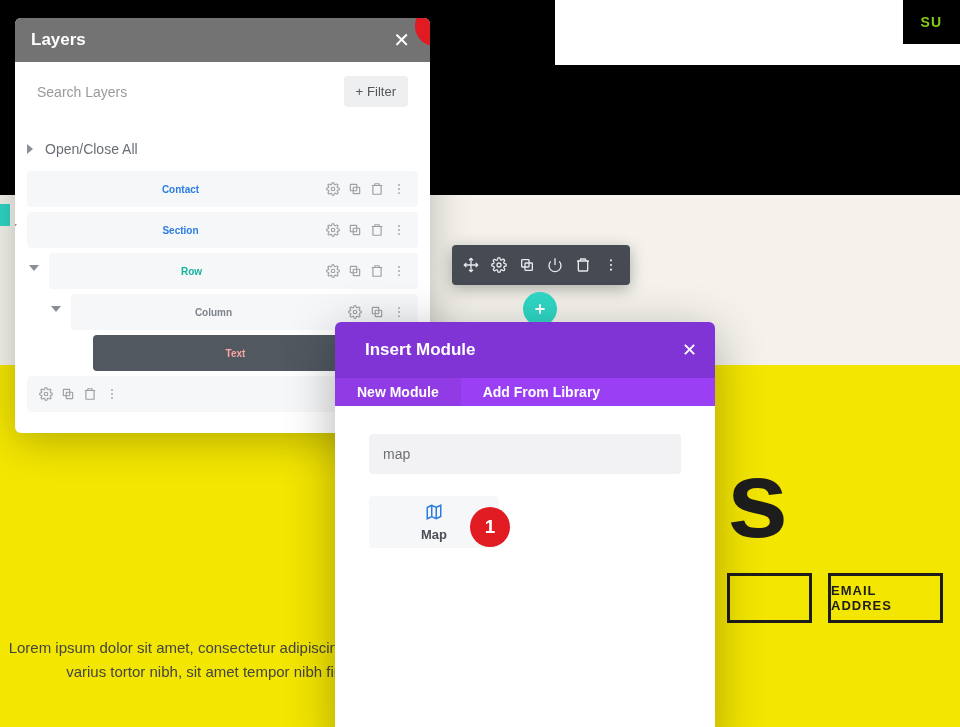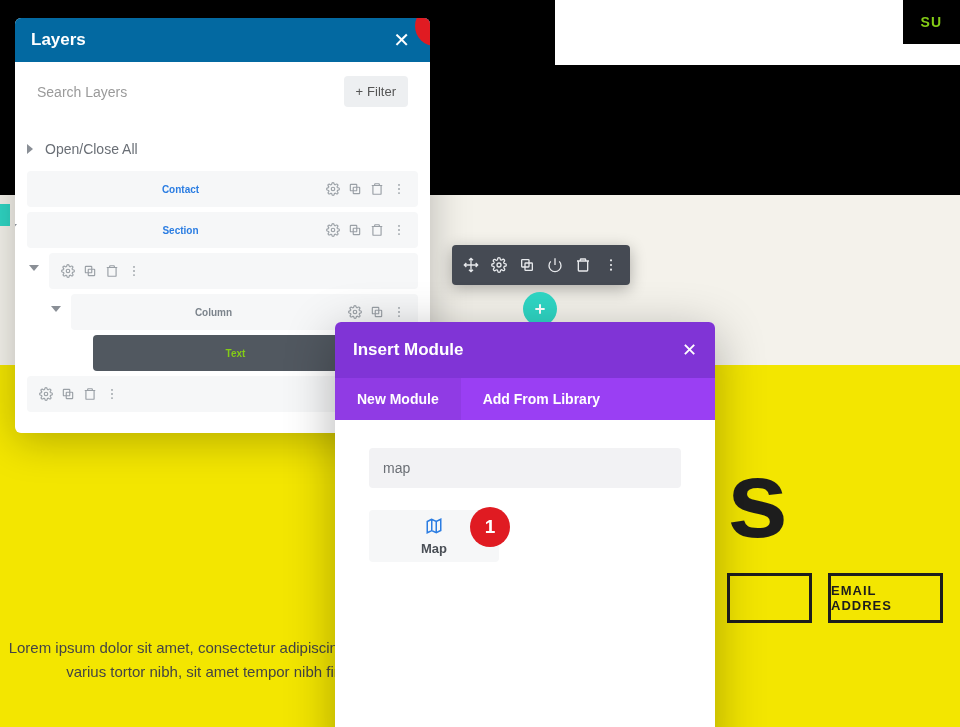--- a/index.html
+++ b/index.html
@@ -14,61 +14,61 @@
 .page-sub-btn { position: absolute; top: 0; right: 0; background: #000; color: #84cc16; padding: 14px 18px; font-weight: 800; font-size: 14px; letter-spacing: 1px; }
 .teal-accent { position: absolute; top: 204px; left: 0; width: 10px; height: 22px; background: #2fd6c4; }
 
 .big-s { position: absolute; top: 435px; left: 727px; font-size: 110px; font-weight: 900; color: #1d1d1d; letter-spacing: -5px; }
 .email { position: absolute; top: 573px; left: 828px; width: 115px; height: 50px; border: 3px solid #1d1d1d; color: #1d1d1d; font-weight: 800; font-size: 13px; display: flex; align-items: center; justify-content: center; letter-spacing: 1px; }
 .email-bar { position: absolute; top: 573px; left: 727px; width: 85px; height: 50px; border: 3px solid #1d1d1d; }
 .lorem { position: absolute; top: 636px; left: 5px; width: 430px; text-align: center; color: #444; font-size: 15px; line-height: 1.6; }
 
 
 .layers-panel { position: absolute; top: 18px; left: 15px; width: 415px; background: #fff; border-radius: 6px; box-shadow: 0 8px 40px rgba(0,0,0,.25); overflow: hidden; }
-.lp-header { background: #0369a1; height: 44px; display: flex; align-items: center; padding: 0 16px; }
+.lp-header { background: #737373; height: 44px; display: flex; align-items: center; padding: 0 16px; }
 .lp-title { color: #fff; font-weight: 700; font-size: 17px; flex: 1; }
 .lp-close { color: #fff; font-size: 20px; cursor: pointer; padding: 4px; }
 .red-badge-2 { position: absolute; top: -12px; left: 400px; width: 40px; height: 40px; border-radius: 50%; background: #e01b22; color: #fff; font-weight: 700; display: flex; align-items: center; justify-content: center; font-size: 19px; z-index: 12; }
 .lp-search-row { padding: 14px 22px; display: flex; gap: 10px; align-items: center; background: #fff; }
 .lp-search { flex: 1; color: #9a9a9a; font-size: 14px; }
 .lp-filter { background: #edeff1; border: none; border-radius: 4px; padding: 8px 12px; font-size: 13px; color: #555; cursor: pointer; display: flex; align-items: center; gap: 4px; }
 .lp-body { padding: 10px 12px 16px; }
 .lp-open-all { color: #6a6f76; font-size: 14px; padding: 10px 6px 14px 18px; cursor: pointer; position: relative; }
 .tri { position: absolute; left: 0; top: 13px; width: 0; height: 0; border-top: 5px solid transparent; border-bottom: 5px solid transparent; border-left: 6px solid #8a8f96; }
 .tri-down { border-left: 5px solid transparent; border-right: 5px solid transparent; border-top: 6px solid #8a8f96; border-bottom: none; }
 
 .layer-row { background: #f6f7f8; border-radius: 4px; padding: 9px 10px; margin-bottom: 5px; display: flex; align-items: center; position: relative; }
 .layer-row .label { font-size: 10px; font-weight: 600; flex: 1; text-align: center; }
 .blue { color: #2b7de2; }
 .teal { color: #17b39c; }
 .gray { color: #7c848c; }
 .layer-row.dark { background: #515860; }
-.layer-row.dark .label { color: #84cc16; }
+.layer-row.dark .label { color: #fca5a5; }
 .indent-1 { margin-left: 22px; }
 .indent-2 { margin-left: 44px; }
 .indent-3 { margin-left: 66px; }
 .row-icons { display: flex; gap: 4px; align-items: center; }
 .row-icons span { width: 18px; height: 18px; display: inline-flex; align-items: center; justify-content: center; color: #9aa0a6; cursor: pointer; }
 .row-icons span svg { width: 14px; height: 14px; }
 .layer-row.dark .row-icons span { color: #e3e6e9; }
 .outer-tri { position: absolute; left: -20px; top: 12px; }
 
 
 .tool { position: absolute; top: 245px; left: 452px; background: #454a53; border-radius: 4px; height: 40px; display: flex; align-items: center; padding: 0 6px; gap: 2px; box-shadow: 0 4px 16px rgba(0,0,0,.3); }
 .tool span { width: 26px; height: 26px; display: inline-flex; align-items: center; justify-content: center; color: #e7e9ec; cursor: pointer; }
 .tool span svg { width: 16px; height: 16px; }
 
 .add-fab { position: absolute; top: 292px; left: 523px; width: 34px; height: 34px; border-radius: 50%; background: #2fd6c4; display: flex; align-items: center; justify-content: center; color: #fff; }
 
 
 .modal { position: absolute; top: 322px; left: 335px; width: 380px; background: #fff; border-radius: 6px; box-shadow: 0 12px 50px rgba(0,0,0,.3); overflow: hidden; }
 .modal-head { background: #8034d6; height: 56px; display: flex; align-items: center; padding: 0 18px; }
-.modal-title { color: #fff; font-weight: 700; font-size: 17px; flex: 1; }
+.modal-title { color: #fff; font-weight: 700; font-size: 17px; flex: 1; margin-left: 12px; }
 .modal-close { color: #fff; font-size: 18px; cursor: pointer; }
-.modal-tabs { background: #9a3ff3; display: flex; height: 42px; }
+.modal-tabs { background: #9a3ff3; display: flex; height: 28px; }
 .modal-tab { color: #fff; font-size: 14px; font-weight: 700; padding: 0 22px; display: flex; align-items: center; cursor: pointer; }
 .modal-tab.active { background: rgba(0,0,0,.06); }
 .modal-body { padding: 28px 34px 200px; }
 .modal-search { width: 100%; background: #f2f2f4; border: none; border-radius: 4px; padding: 12px 14px; color: #6b6f75; font-size: 14px; margin-bottom: 22px; }
 .module-card { width: 130px; height: 52px; background: #f6f7f8; border-radius: 4px; display: flex; flex-direction: column; align-items: center; justify-content: center; gap: 2px; cursor: pointer; }
 .module-card .mic { color: #2b7de2; }
 .module-card .mname { font-size: 13px; color: #4a4f56; font-weight: 600; }
 .red-badge-1 { position: absolute; top: 507px; left: 470px; width: 40px; height: 40px; border-radius: 50%; background: #e01b22; color: #fff; font-weight: 700; display: flex; align-items: center; justify-content: center; font-size: 19px; z-index: 20; }
 </style>
 </head>
@@ -163,20 +163,21 @@
               <circle cx="12" cy="5" r="1.6"></circle>
               <circle cx="12" cy="12" r="1.6"></circle>
               <circle cx="12" cy="19" r="1.6"></circle>
             </svg>
           </span>
       </div>
     </div>
 
     <div class="layer-row indent-1">
       <span class="tri tri-down outer-tri"></span>
+      <span class="label teal">Row</span>
       <div class="row-icons">
         <span>
             <svg viewBox="0 0 24 24" fill="none" stroke="currentColor" stroke-width="2">
               <circle cx="12" cy="12" r="3"></circle>
               <path d="M19.4 15a1.7 1.7 0 0 0 .3 1.8l.1.1a2 2 0 1 1-2.8 2.8l-.1-.1a1.7 1.7 0 0 0-1.8-.3 1.7 1.7 0 0 0-1 1.5V21a2 2 0 1 1-4 0v-.1a1.7 1.7 0 0 0-1-1.5 1.7 1.7 0 0 0-1.8.3l-.1.1a2 2 0 1 1-2.8-2.8l.1-.1a1.7 1.7 0 0 0 .3-1.8 1.7 1.7 0 0 0-1.5-1H3a2 2 0 1 1 0-4h.1a1.7 1.7 0 0 0 1.5-1 1.7 1.7 0 0 0-.3-1.8l-.1-.1a2 2 0 1 1 2.8-2.8l.1.1a1.7 1.7 0 0 0 1.8.3h0a1.7 1.7 0 0 0 1-1.5V3a2 2 0 1 1 4 0v.1a1.7 1.7 0 0 0 1 1.5 1.7 1.7 0 0 0 1.8-.3l.1-.1a2 2 0 1 1 2.8 2.8l-.1.1a1.7 1.7 0 0 0-.3 1.8v0a1.7 1.7 0 0 0 1.5 1H21a2 2 0 1 1 0 4h-.1a1.7 1.7 0 0 0-1.5 1z"></path>
             </svg>
           </span>
         <span>
             <svg viewBox="0 0 24 24" fill="none" stroke="currentColor" stroke-width="2">
               <rect x="9" y="9" width="11" height="11" rx="1"></rect>

